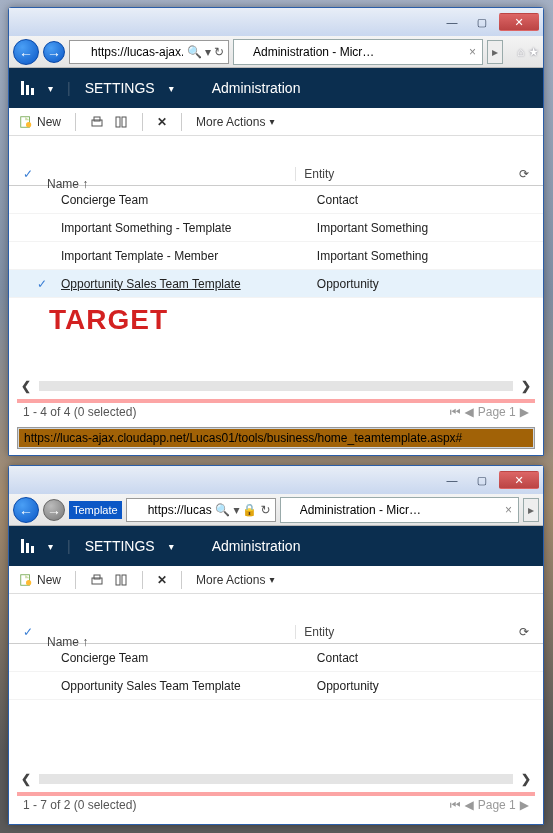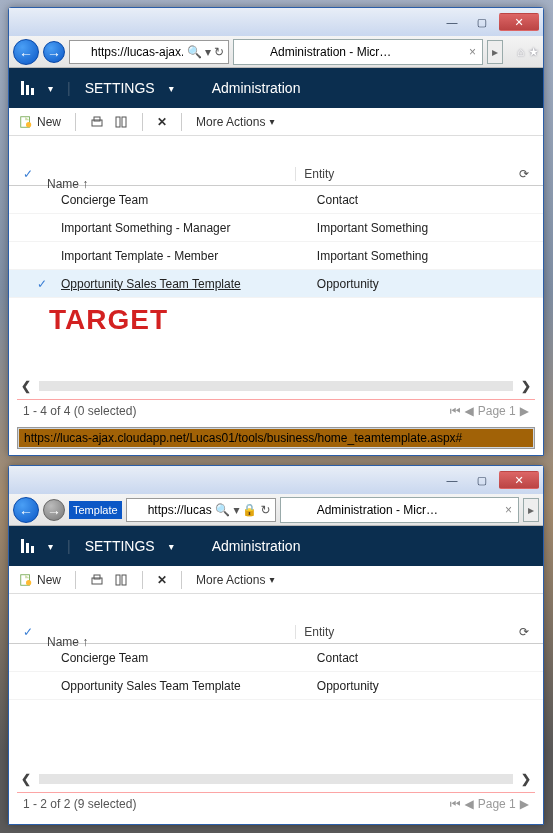--- a/index.html
+++ b/index.html
@@ -67,21 +67,21 @@
   }
   .inprivate-badge {
     background: #0b57c6; color:#fff; font-size:11px; padding:0 4px;
     height: 18px; display:flex;align-items:center;
   }
   .addr-text { font-size: 12px; white-space: nowrap; overflow:hidden; flex:1; }
   .addr-icons { display:flex; gap:3px; color:#555; font-size:12px; }
   .tab {
     display: flex; align-items: center; height: 26px;
     background: #fff; border:1px solid #9aa;
-    padding: 0 6px; gap:17px; flex:1; overflow:hidden;
+    padding: 0 6px; gap:0; flex:1; overflow:hidden;
   }
   .tab-title { font-size:12px; white-space:nowrap; overflow:hidden; text-overflow:ellipsis; flex:1; }
   .tab-x { color:#888; font-size:12px; }
   .tab-plus {
     width:16px; height:24px; border:1px solid #9aa; background:#eee;
     display:flex;align-items:center;justify-content:center;color:#666;
   }
 
   .crm-nav {
     background: #0b2e4f;
@@ -130,21 +130,21 @@
 
   .footer {
     position:absolute; bottom:34px; left:8px; right:8px;
   }
   .scrollrow { display:flex; align-items:center; height:18px; gap:4px; }
   .scrollrow .chev{ width:18px; text-align:center; color:#444; font-weight:bold; }
   .scrollrow .track { flex:1; height:10px; background:#e4e4e4; }
   .pager {
     display:flex; align-items:center; justify-content:space-between;
     height:22px; padding:0 6px; color:#555; font-size:12px;
-    border-top:1px solid #fca5a5; margin-top:4px;
+    border-top:4px solid #fca5a5; margin-top:4px;
   }
   .pager .pgicons { color:#999; display:flex; gap:4px; align-items:center; }
 
   .statusbar {
     position:absolute; bottom:6px; left:8px; right:8px;
     background:#a16207; border:1px solid #999; padding:3px 6px; font-size:12px;
     box-shadow: 0 0 0 1px #cfd6df inset;
     white-space:nowrap; overflow:hidden;
   }
 
@@ -245,21 +245,21 @@
     <span class="col-ref">⟳</span>
   </div>
 
   <div class="row">
     <span class="c-chk"></span>
     <span class="c-name">Concierge Team</span>
     <span class="c-entity">Contact</span>
   </div>
   <div class="row">
     <span class="c-chk"></span>
-    <span class="c-name">Important Something - Manager</span>
+    <span class="c-name">Important Something - Template</span>
     <span class="c-entity">Important Something</span>
   </div>
   <div class="row">
     <span class="c-chk"></span>
     <span class="c-name">Important Template - Member</span>
     <span class="c-entity">Important Something</span>
   </div>
   <div class="row sel">
     <span class="c-chk">✓</span>
     <span class="c-name">Opportunity Sales Team Template</span>
@@ -391,21 +391,21 @@
   </div>
 
 
   <div class="footer">
     <div class="scrollrow">
       <span class="chev">❮</span>
       <div class="track"></div>
       <span class="chev">❯</span>
     </div>
     <div class="pager">
-      <span>1 - 2 of 2 (9 selected)</span>
+      <span>1 - 7 of 2 (0 selected)</span>
       <span class="pgicons">
         <span>⏮</span>
         <span>◀</span>
         <span>Page 1</span>
         <span>▶</span>
       </span>
     </div>
   </div>
 </div>
 

